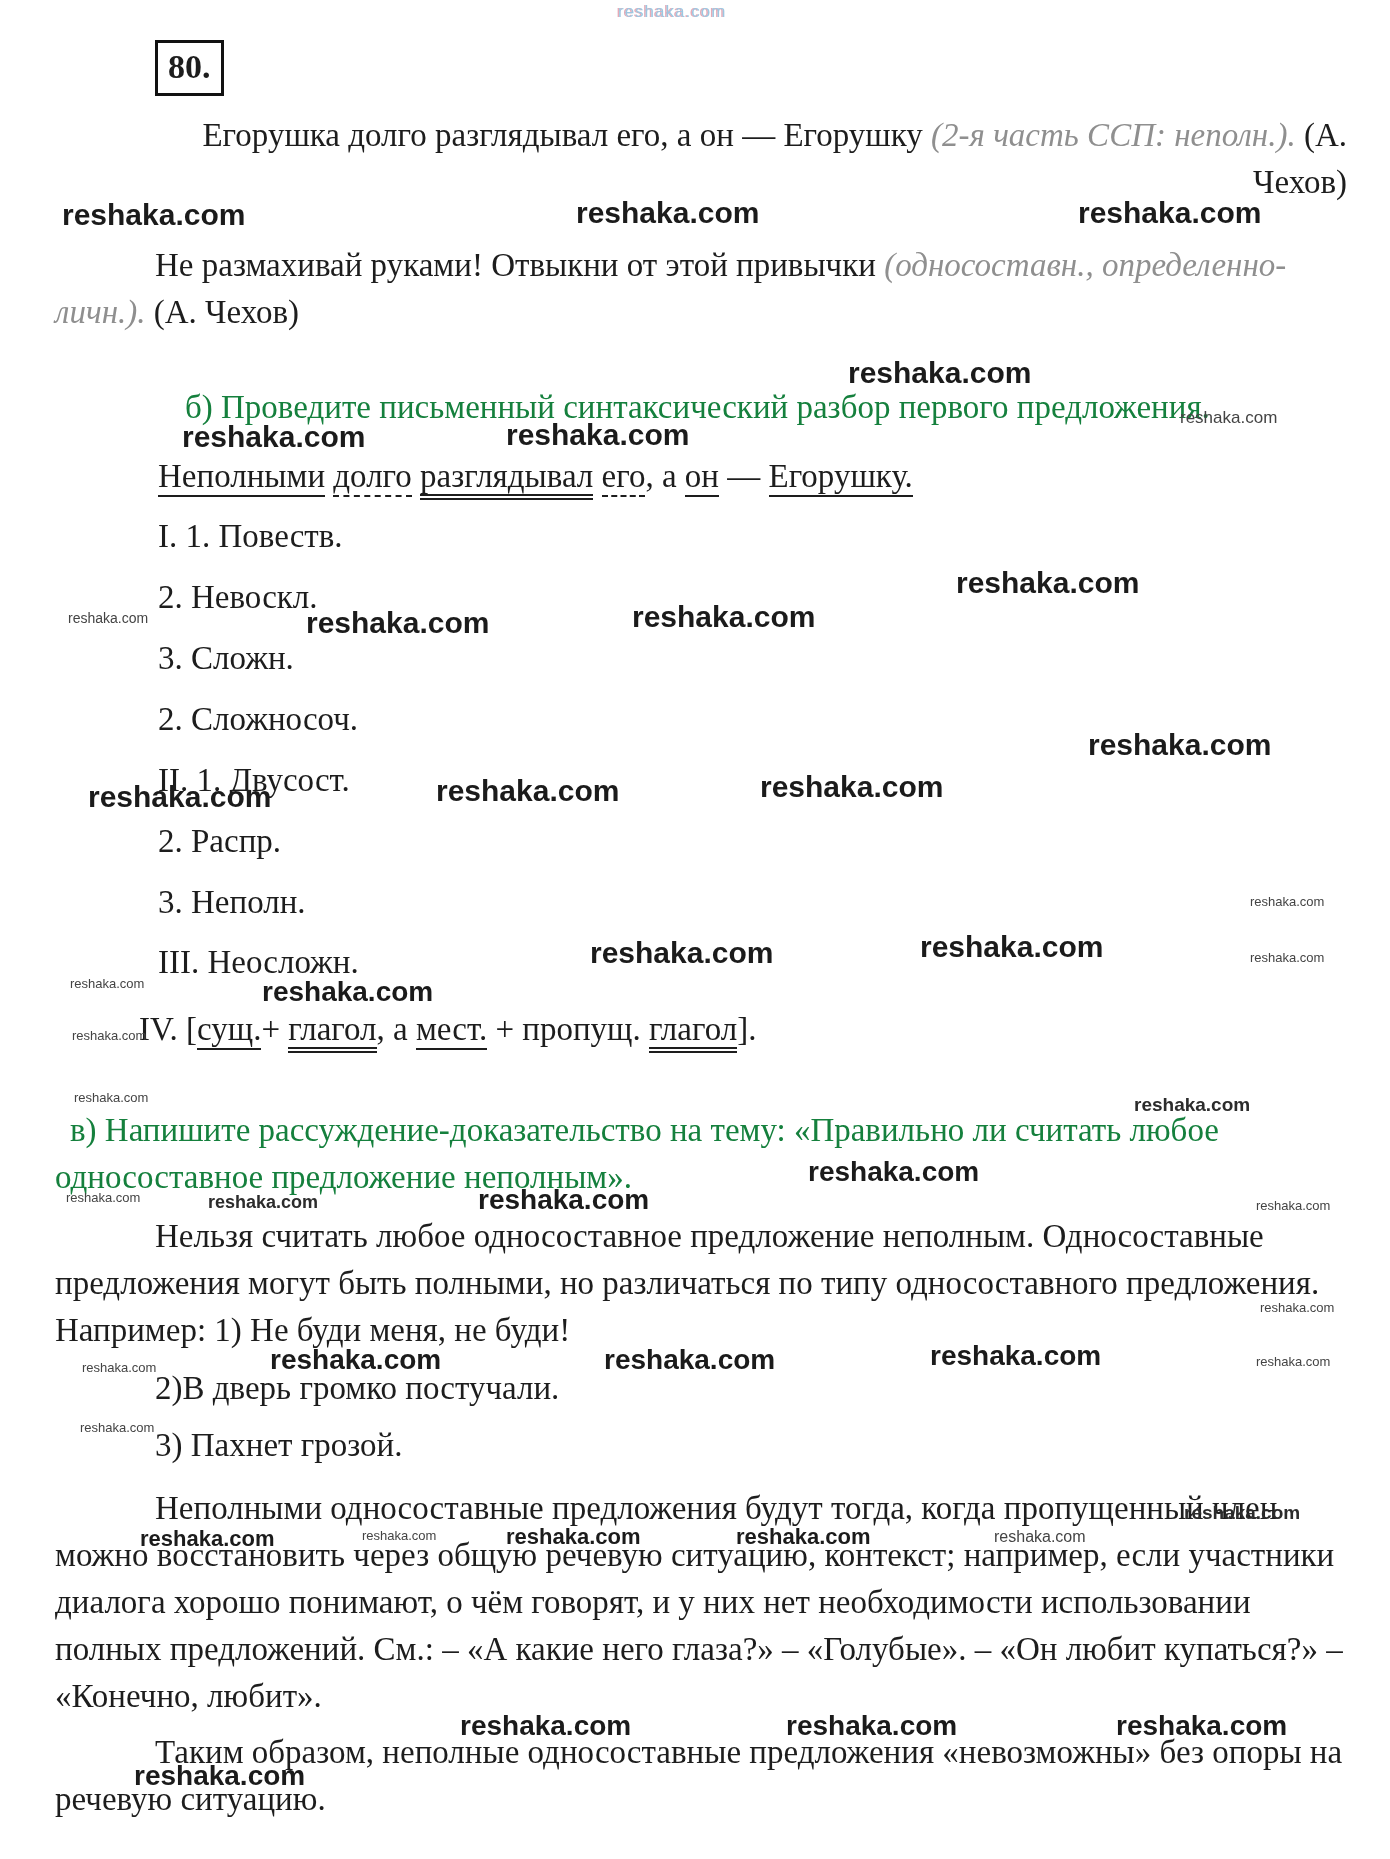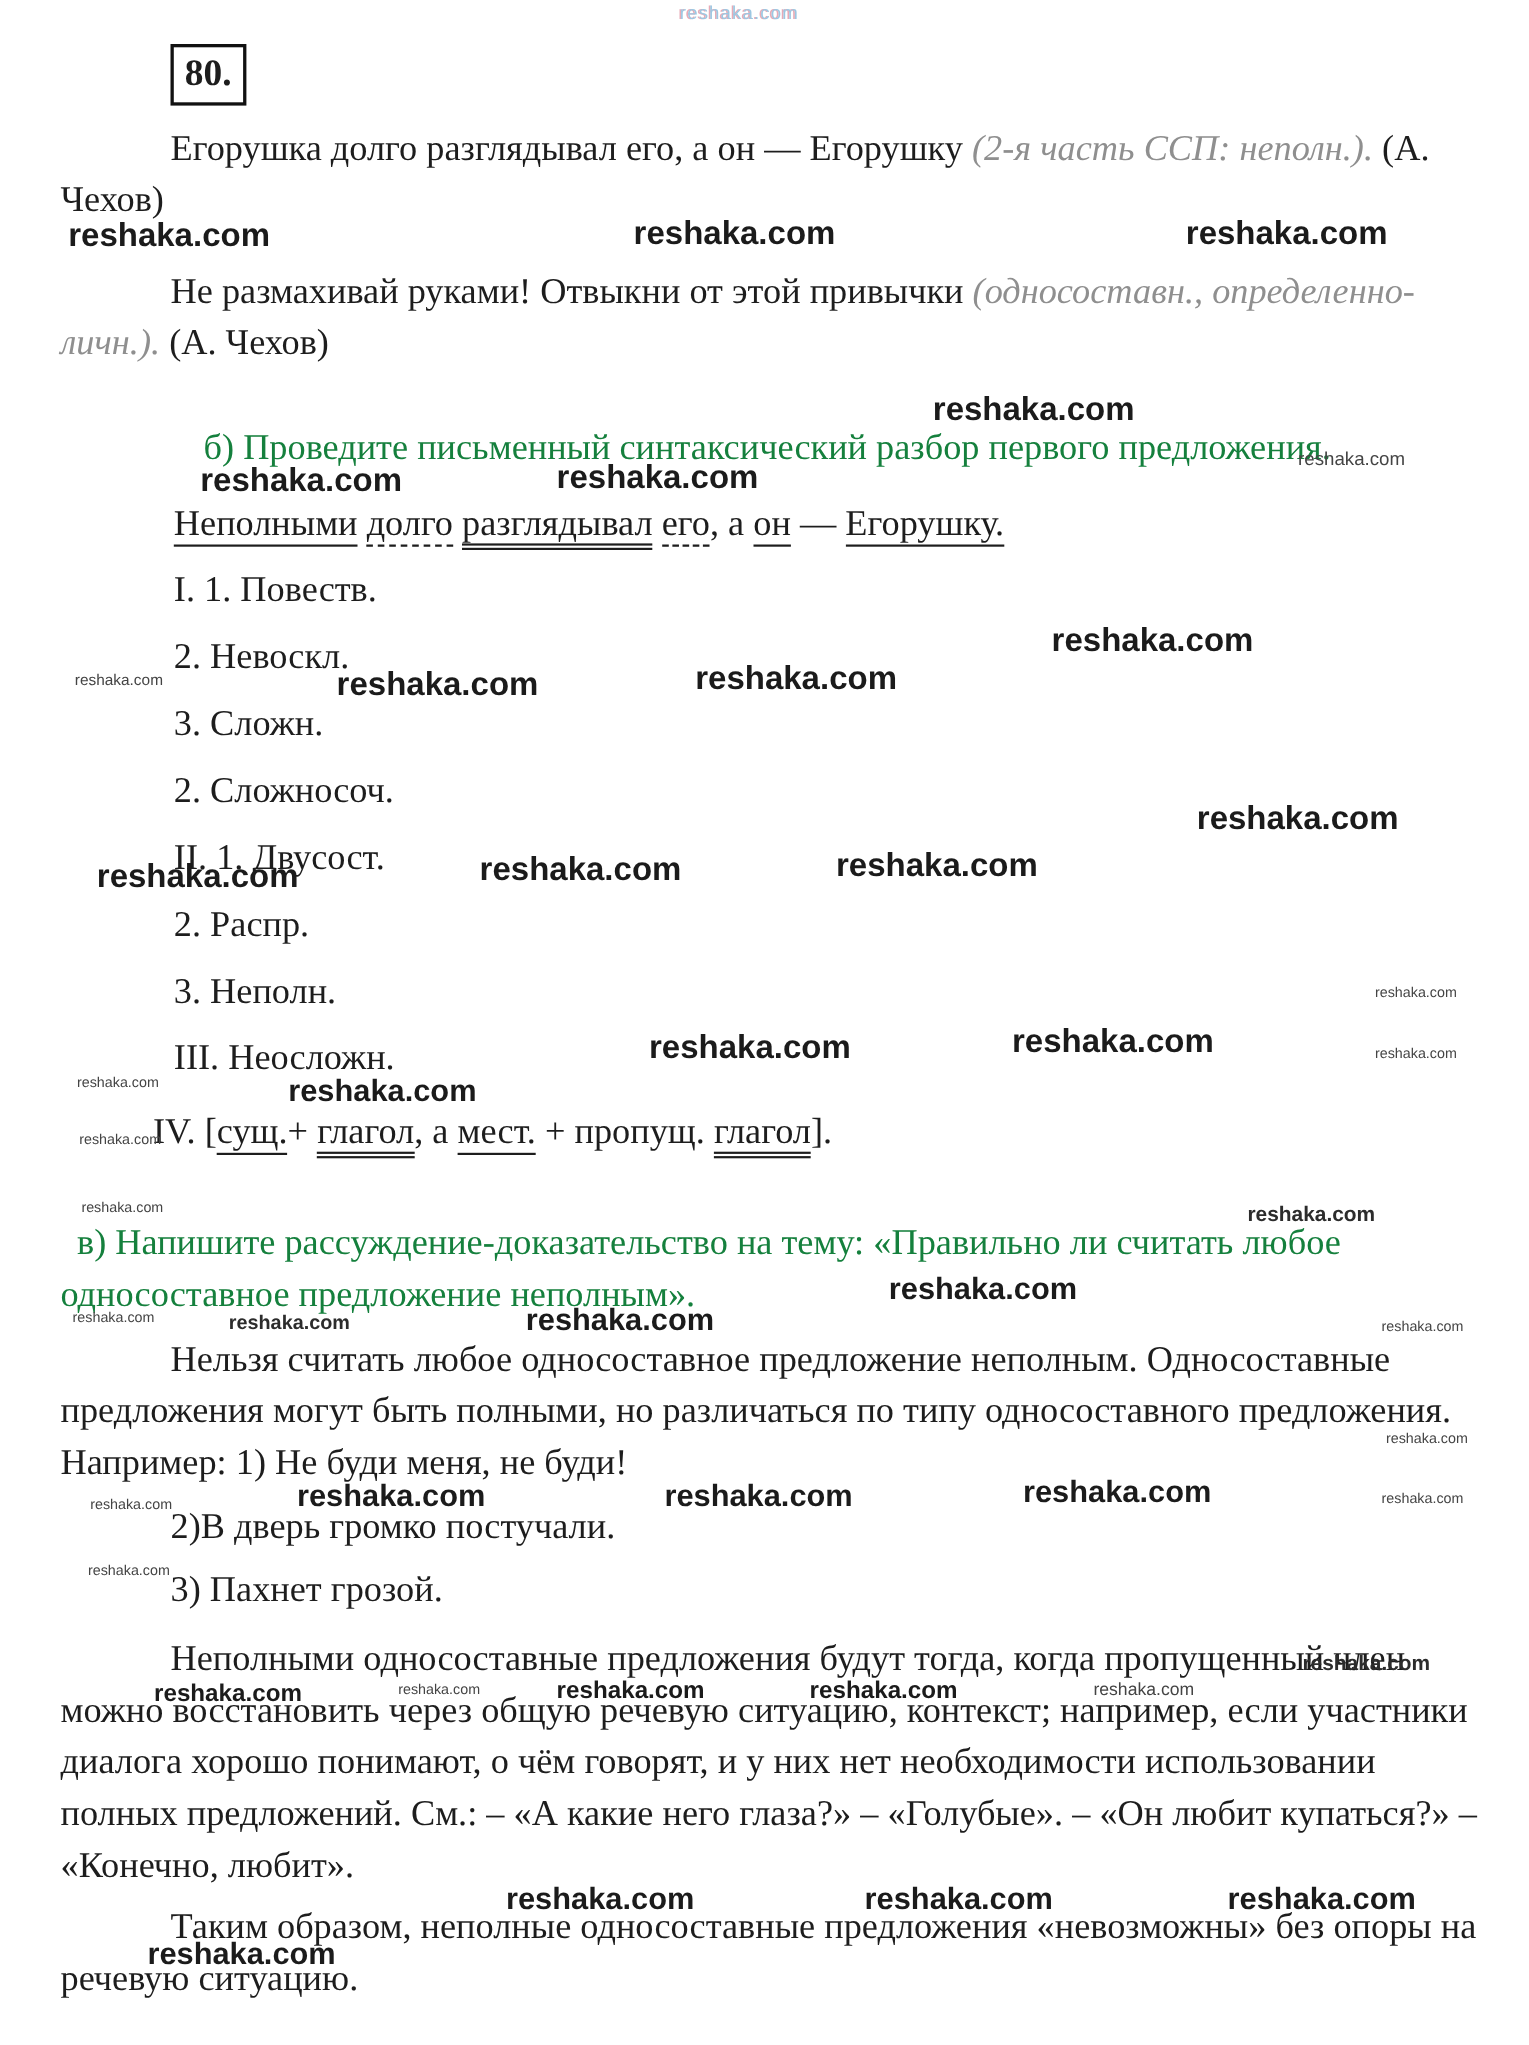--- a/index.html
+++ b/index.html
@@ -24,21 +24,21 @@
     border:3px solid #111;
     font-weight:bold;
     font-size:34px;
     padding:0 10px 2px 10px;
     margin-left:100px;
   }
   p { margin:0; }
   .indent { text-indent:100px; }
   .gray-italic { color:#8f8f8f; font-style:italic; }
   .task { color:#15803d; }
-  #p1 { margin-top:16px; }
+  #p1 { margin-top:16px;text-align:right; }
   #p2 { margin-top:36px; }
   .task-b { margin-top:48px; text-indent:130px; }
   .parse-line { margin-top:22px; margin-left:103px; }
   .analysis { margin-top:2px; }
   .analysis-item { margin-left:103px; margin-top:14px; }
   .scheme-line { margin-left:84px; margin-top:20px; }
   .task-v { margin-top:54px; margin-right:125px; text-indent:15px; }
   #p3 { margin-top:12px; }
   #ex2 { margin-top:12px; }
   #ex3 { margin-top:10px; }

